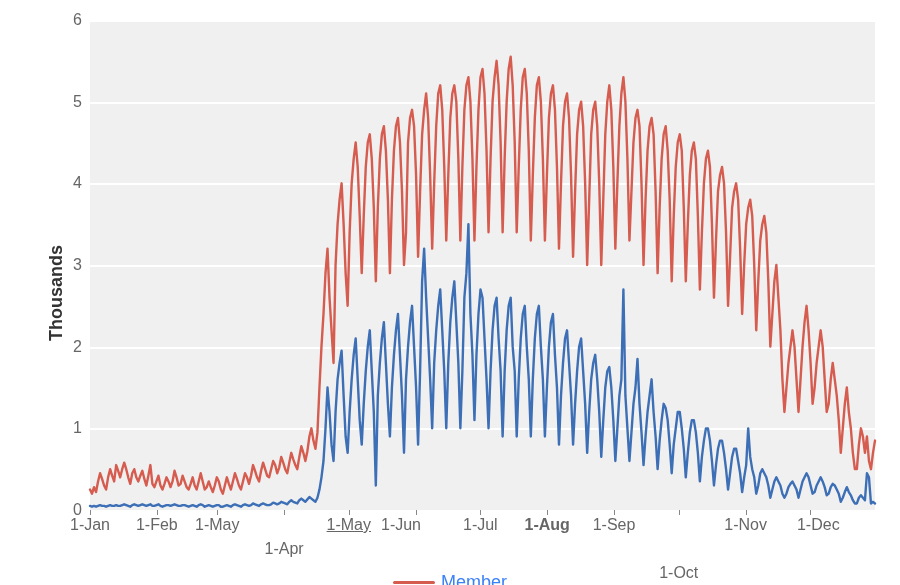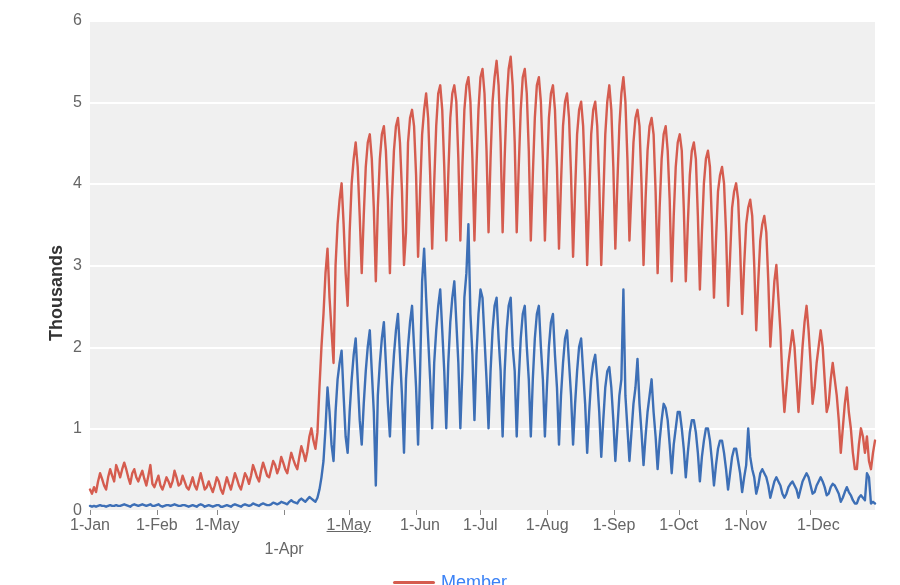--- a/index.html
+++ b/index.html
@@ -142,29 +142,29 @@
       <div class="x-tick-label" style="left: 90px;">1-Jan</div>
       <div class="x-tick-mark" style="left: 156.854px;"></div>
       <div class="x-tick-label" style="left: 156.854px;">1-Feb</div>
       <div class="x-tick-mark" style="left: 217.239px;"></div>
       <div class="x-tick-label" style="left: 217.239px;">1-May</div>
       <div class="x-tick-mark" style="left: 284.093px;"></div>
       <div class="x-tick-label" style="left: 284.093px; margin-top: 24px;">1-Apr</div>
       <div class="x-tick-mark" style="left: 348.791px;"></div>
       <div class="x-tick-label" style="left: 348.791px; text-decoration: underline;">1-May</div>
       <div class="x-tick-mark" style="left: 415.646px;"></div>
-      <div class="x-tick-label" style="left: 420px;">1-Jun</div>
+      <div class="x-tick-label" style="left: 401px;">1-Jun</div>
       <div class="x-tick-mark" style="left: 480.343px;"></div>
       <div class="x-tick-label" style="left: 480.343px;">1-Jul</div>
       <div class="x-tick-mark" style="left: 547.198px;"></div>
-      <div class="x-tick-label" style="left: 547.198px;">1-Aug</div>
+      <div class="x-tick-label" style="left: 547.198px; font-weight: bold;">1-Aug</div>
       <div class="x-tick-mark" style="left: 614.052px;"></div>
       <div class="x-tick-label" style="left: 614.052px;">1-Sep</div>
       <div class="x-tick-mark" style="left: 678.75px;"></div>
-      <div class="x-tick-label" style="left: 678.75px;">1-Oct</div>
+      <div class="x-tick-label" style="left: 678.75px; margin-top: 48px;">1-Oct</div>
       <div class="x-tick-mark" style="left: 745.604px;"></div>
       <div class="x-tick-label" style="left: 745.604px;">1-Nov</div>
       <div class="x-tick-mark" style="left: 810.302px;"></div>
       <div class="x-tick-label" style="left: 810.302px; margin-left: 8px;">1-Dec</div>
     </div>
   <div id="legend">
     <span class="legend-item">
       <span class="legend-swatch" style="background:#d55c4f"></span>
       <span>Member</span>
     </span>

